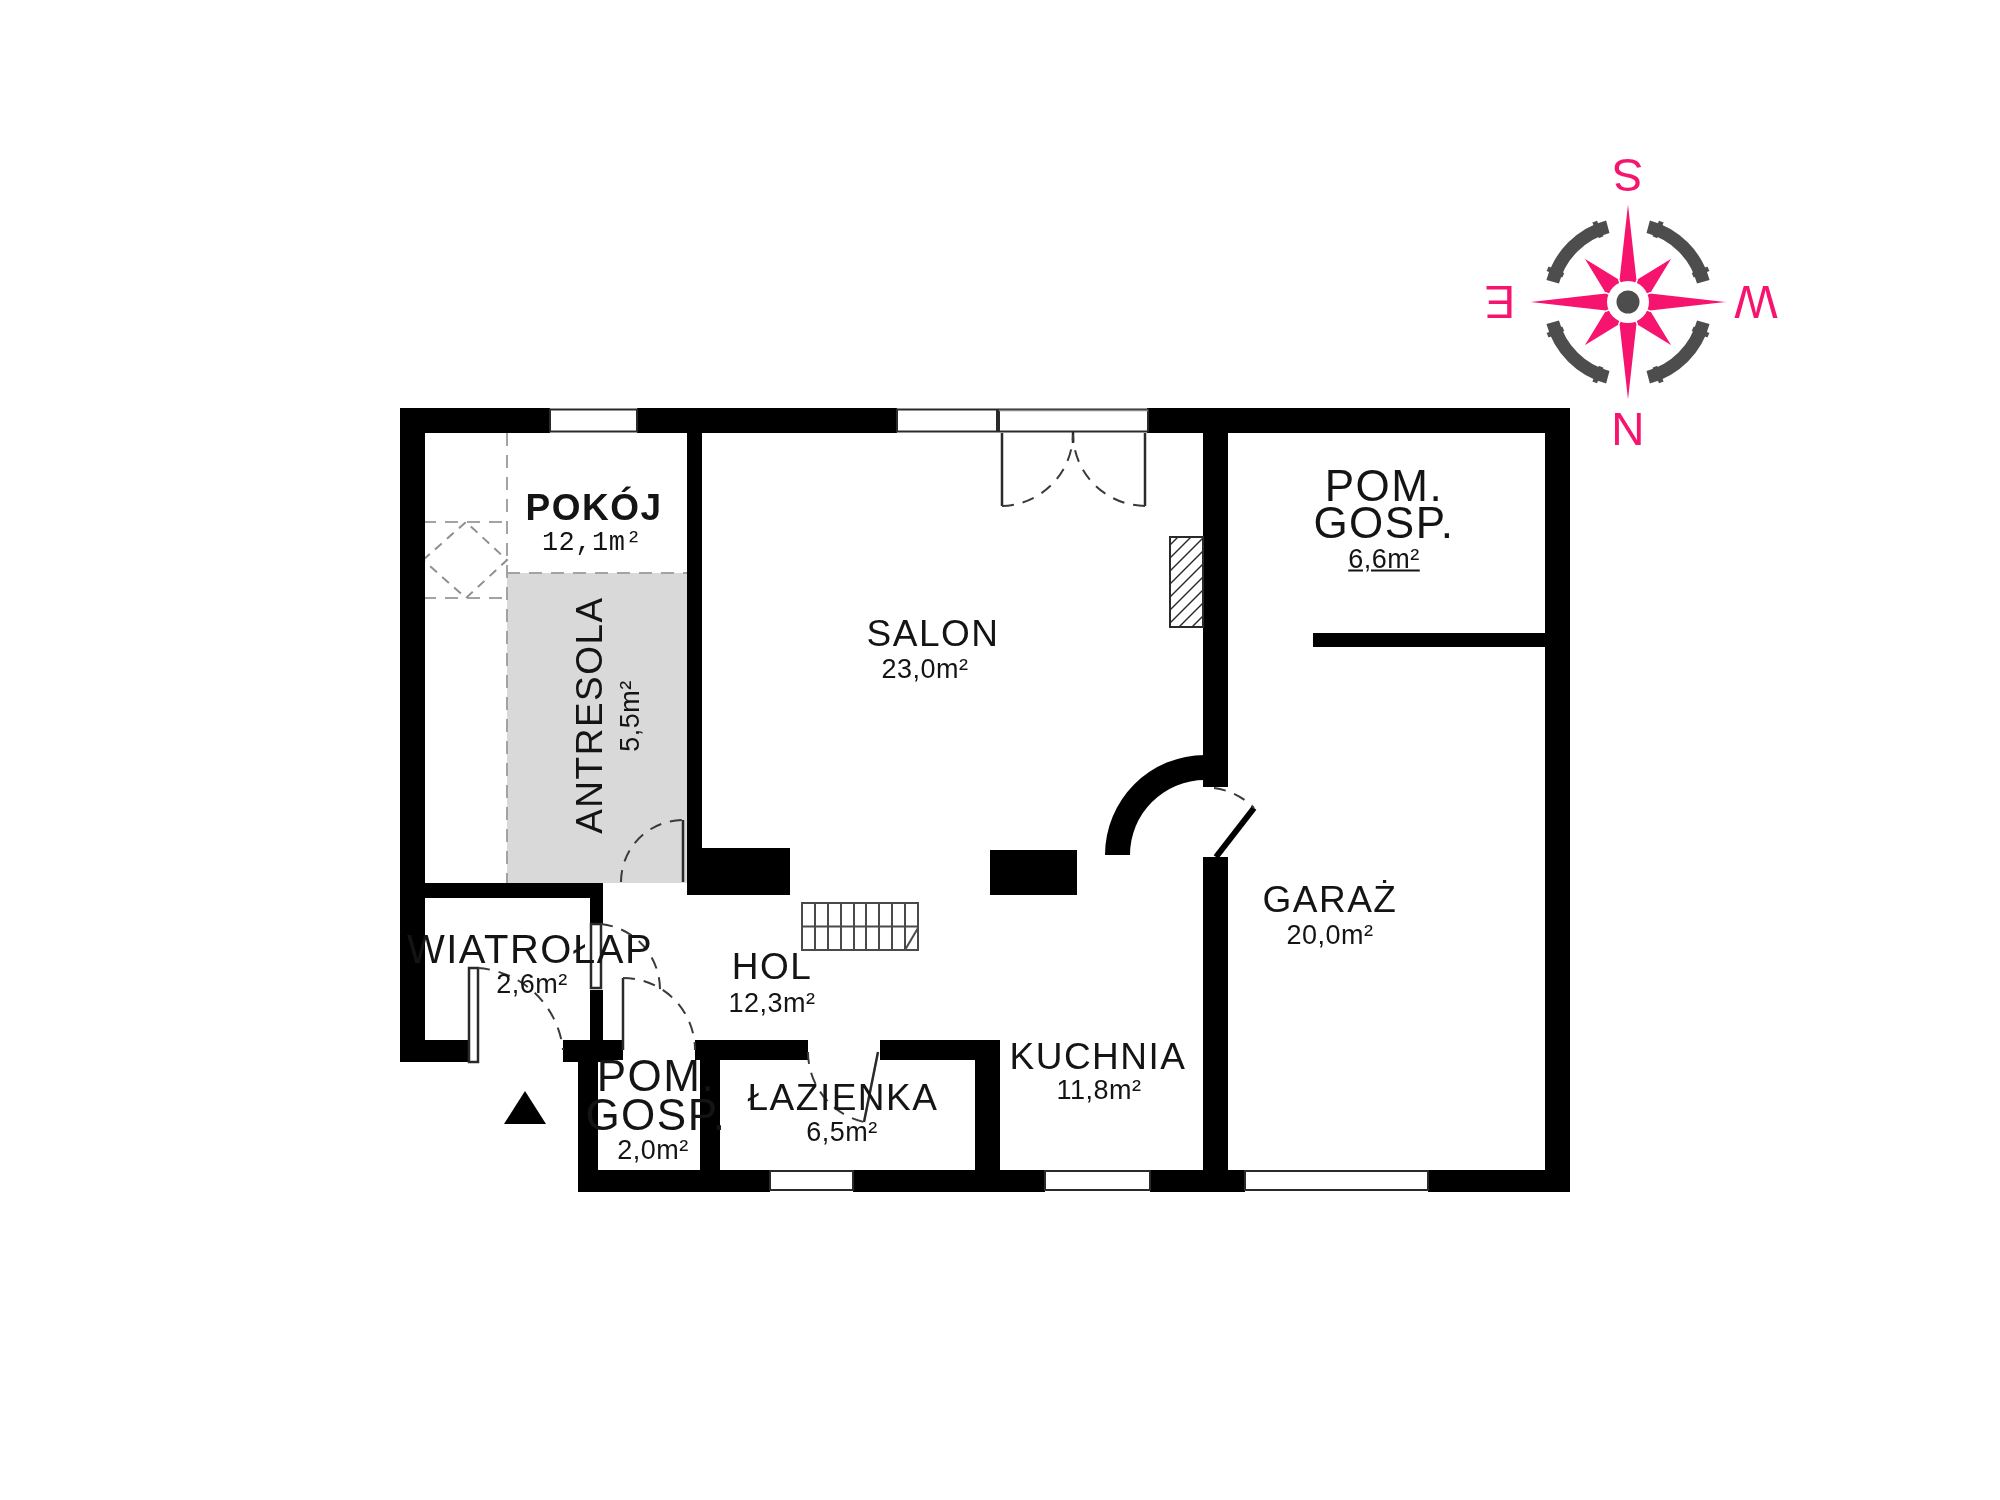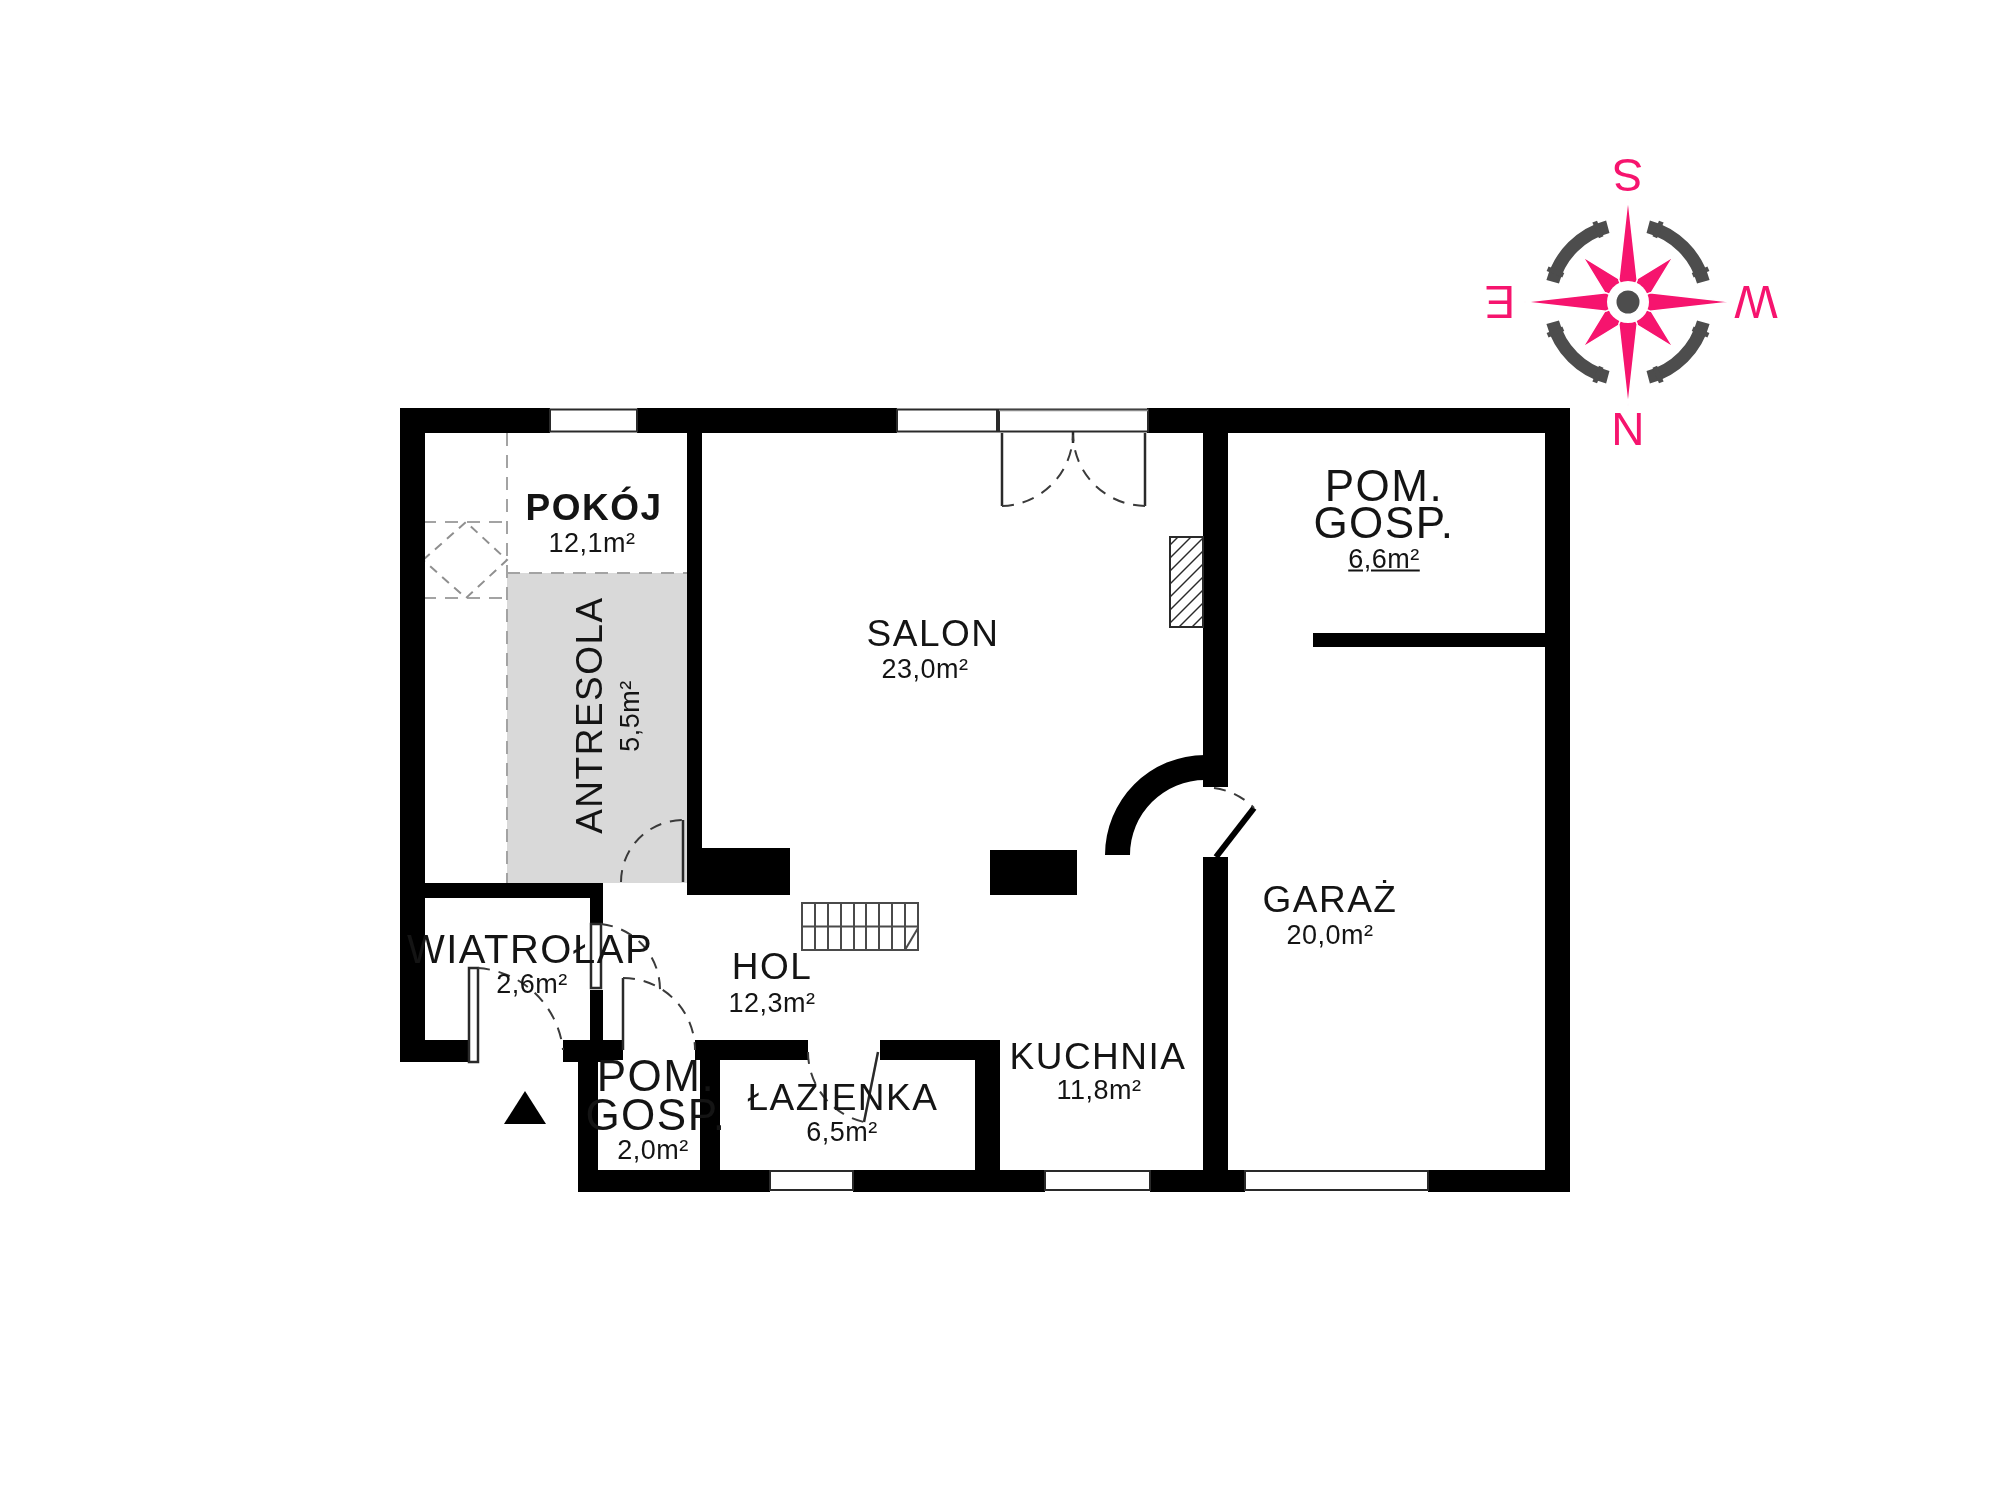--- a/index.html
+++ b/index.html
@@ -177,21 +177,21 @@
       <g class="compass-letter" text-anchor="middle" font-size="46" font-family="Liberation Sans, sans-serif" fill="#f6146e">
         <text x="0" y="-111">N</text>
         <text x="128" y="16">E</text>
         <text x="0" y="143">S</text>
         <text x="-128" y="16">W</text>
       </g>
     </g>
   </svg>
 
   <div class="lbl room-name" style="left:594px;top:508px;font-weight:bold;">POKÓJ</div>
-  <div class="lbl room-area" style="left:592px;top:543px;">12,1m²</div>
+  <div class="lbl room-area" style="left:592px;top:543px;font-family:Liberation Mono, monospace;">12,1m²</div>
 
   <div class="lbl room-name rot" style="left:590px;top:715px;">ANTRESOLA</div>
   <div class="lbl room-area rot" style="left:630px;top:716px;">5,5m²</div>
 
   <div class="lbl room-name" style="left:925px;top:634px;margin-left:8px;">SALON</div>
   <div class="lbl room-area" style="left:925px;top:669px;">23,0m²</div>
 
   <div class="lbl room-name-md" style="left:1384px;top:486px;transform:translate(-50%,-50%);position:absolute;">POM.</div>
   <div class="lbl room-name-md" style="left:1384px;top:523px;">GOSP.</div>
   <div class="lbl room-area" style="left:1384px;top:559px;text-decoration:underline;">6,6m²</div>

